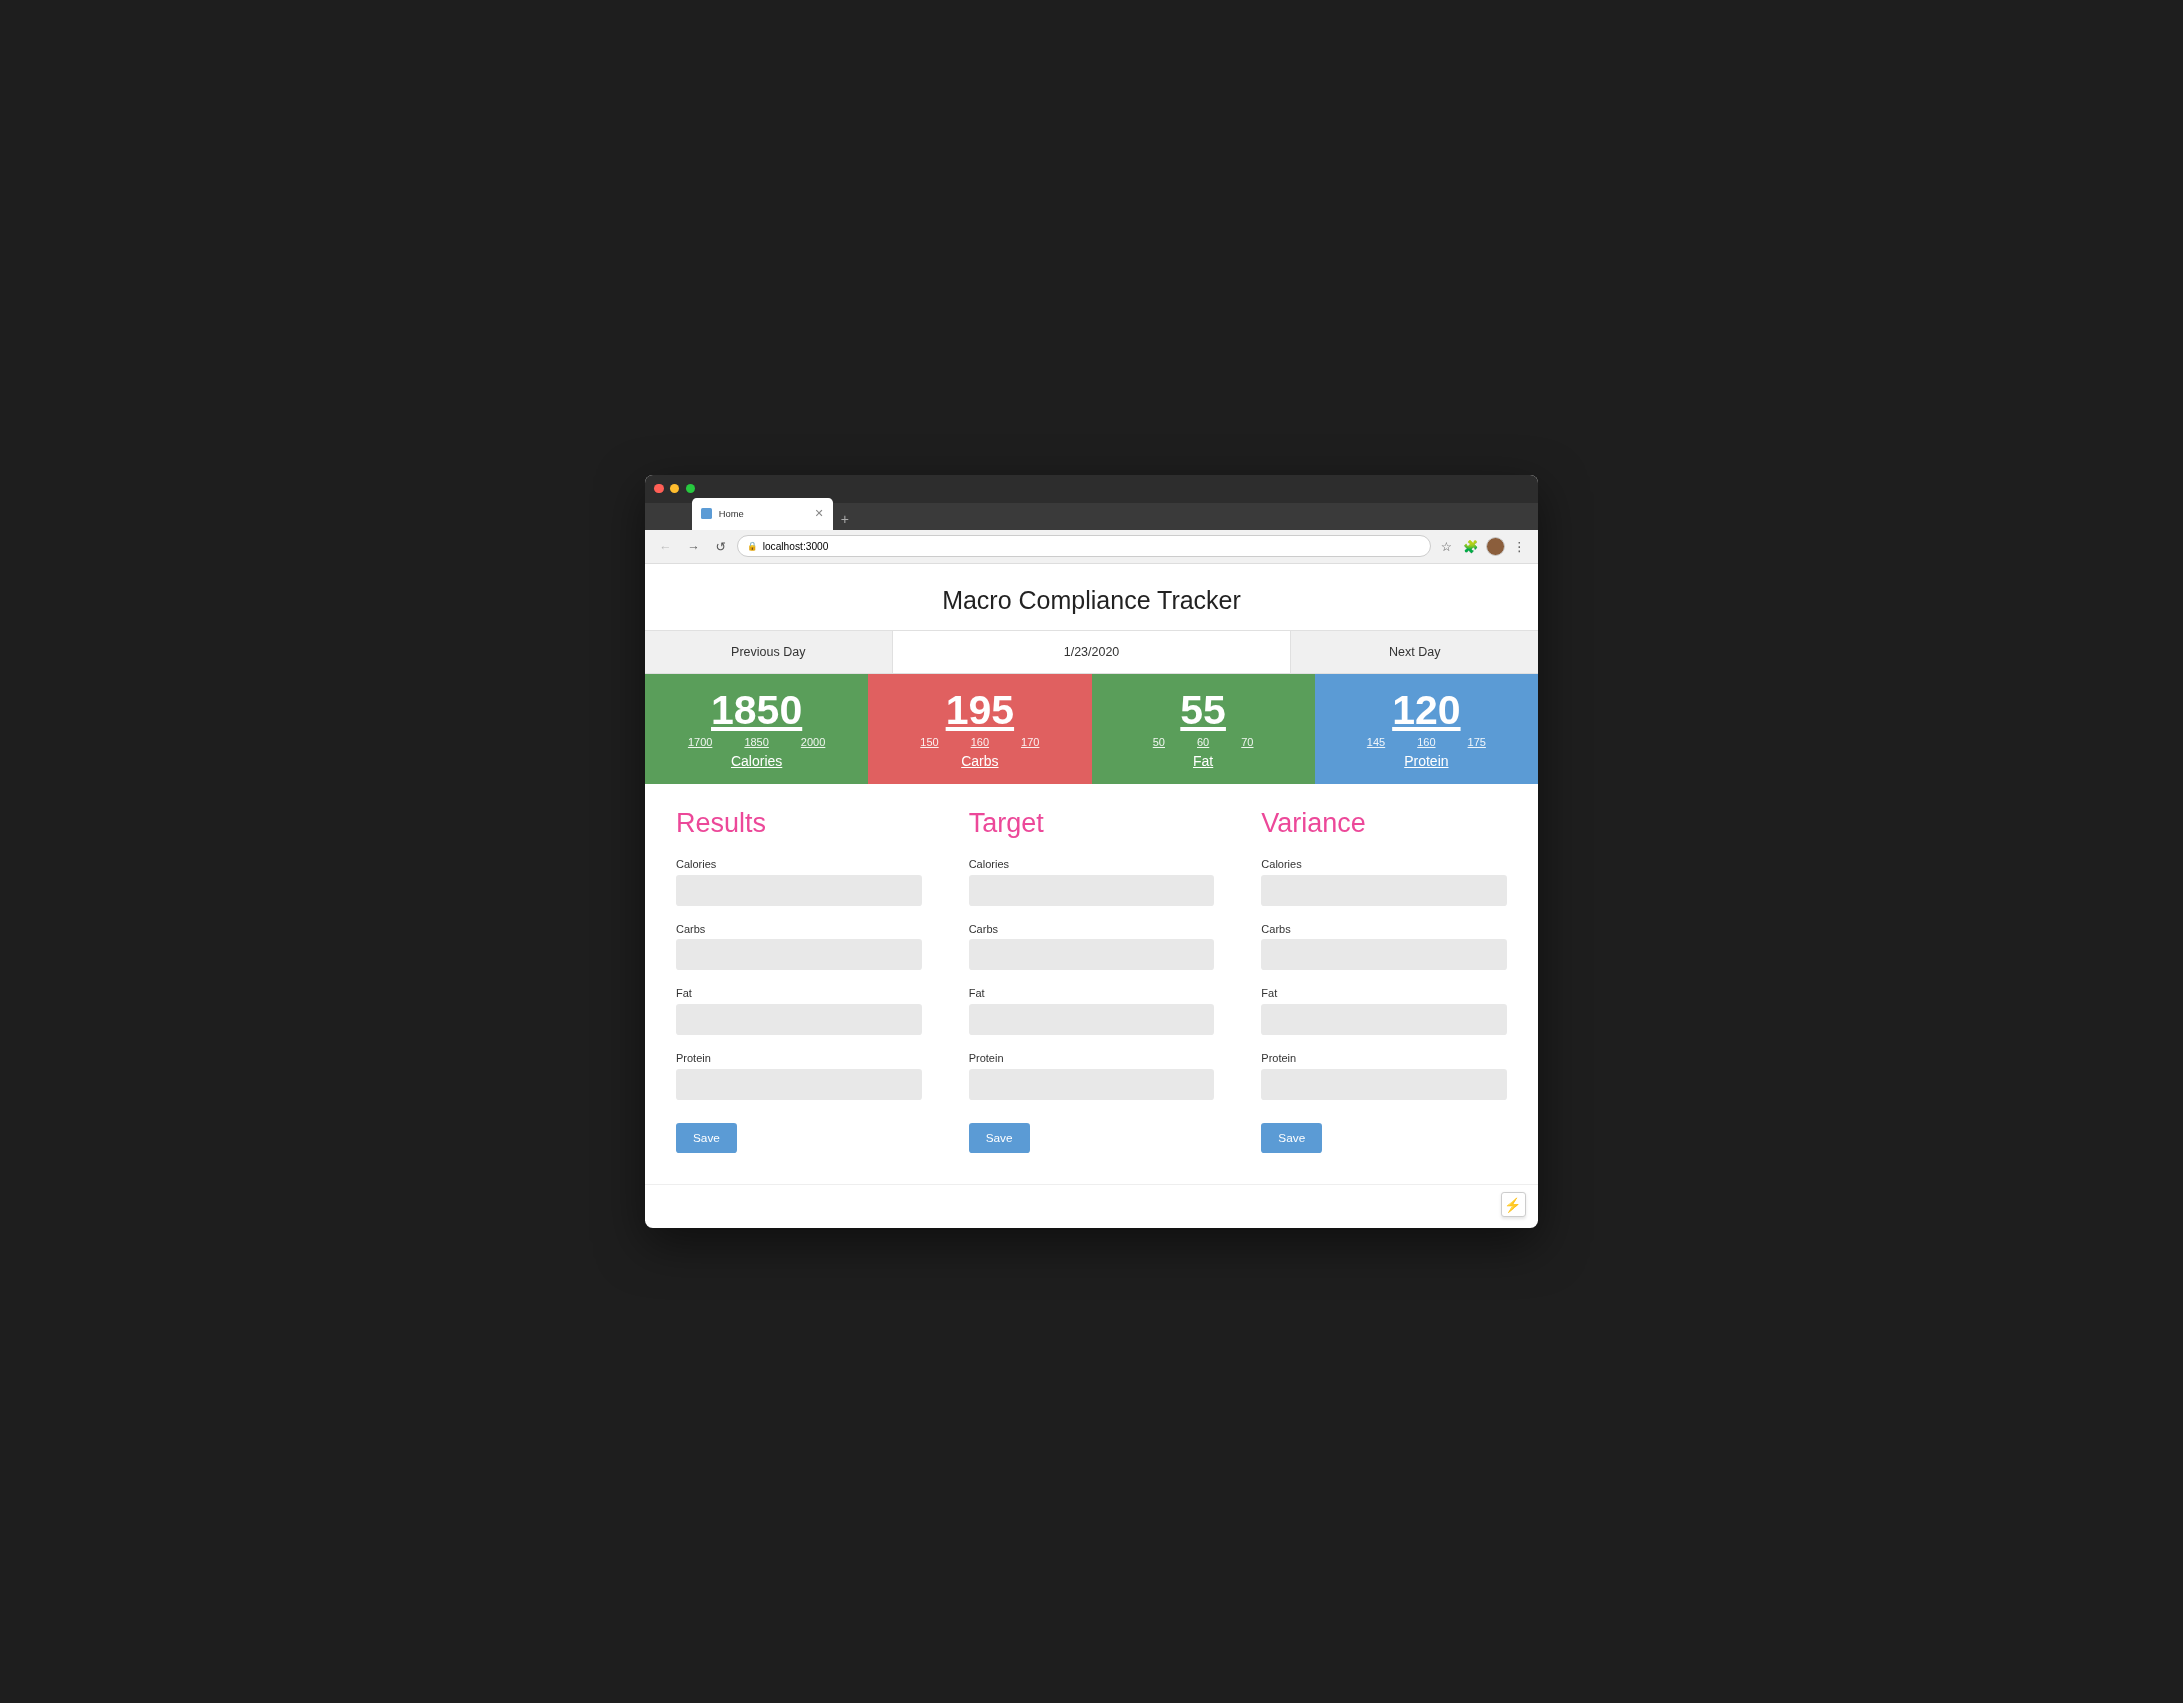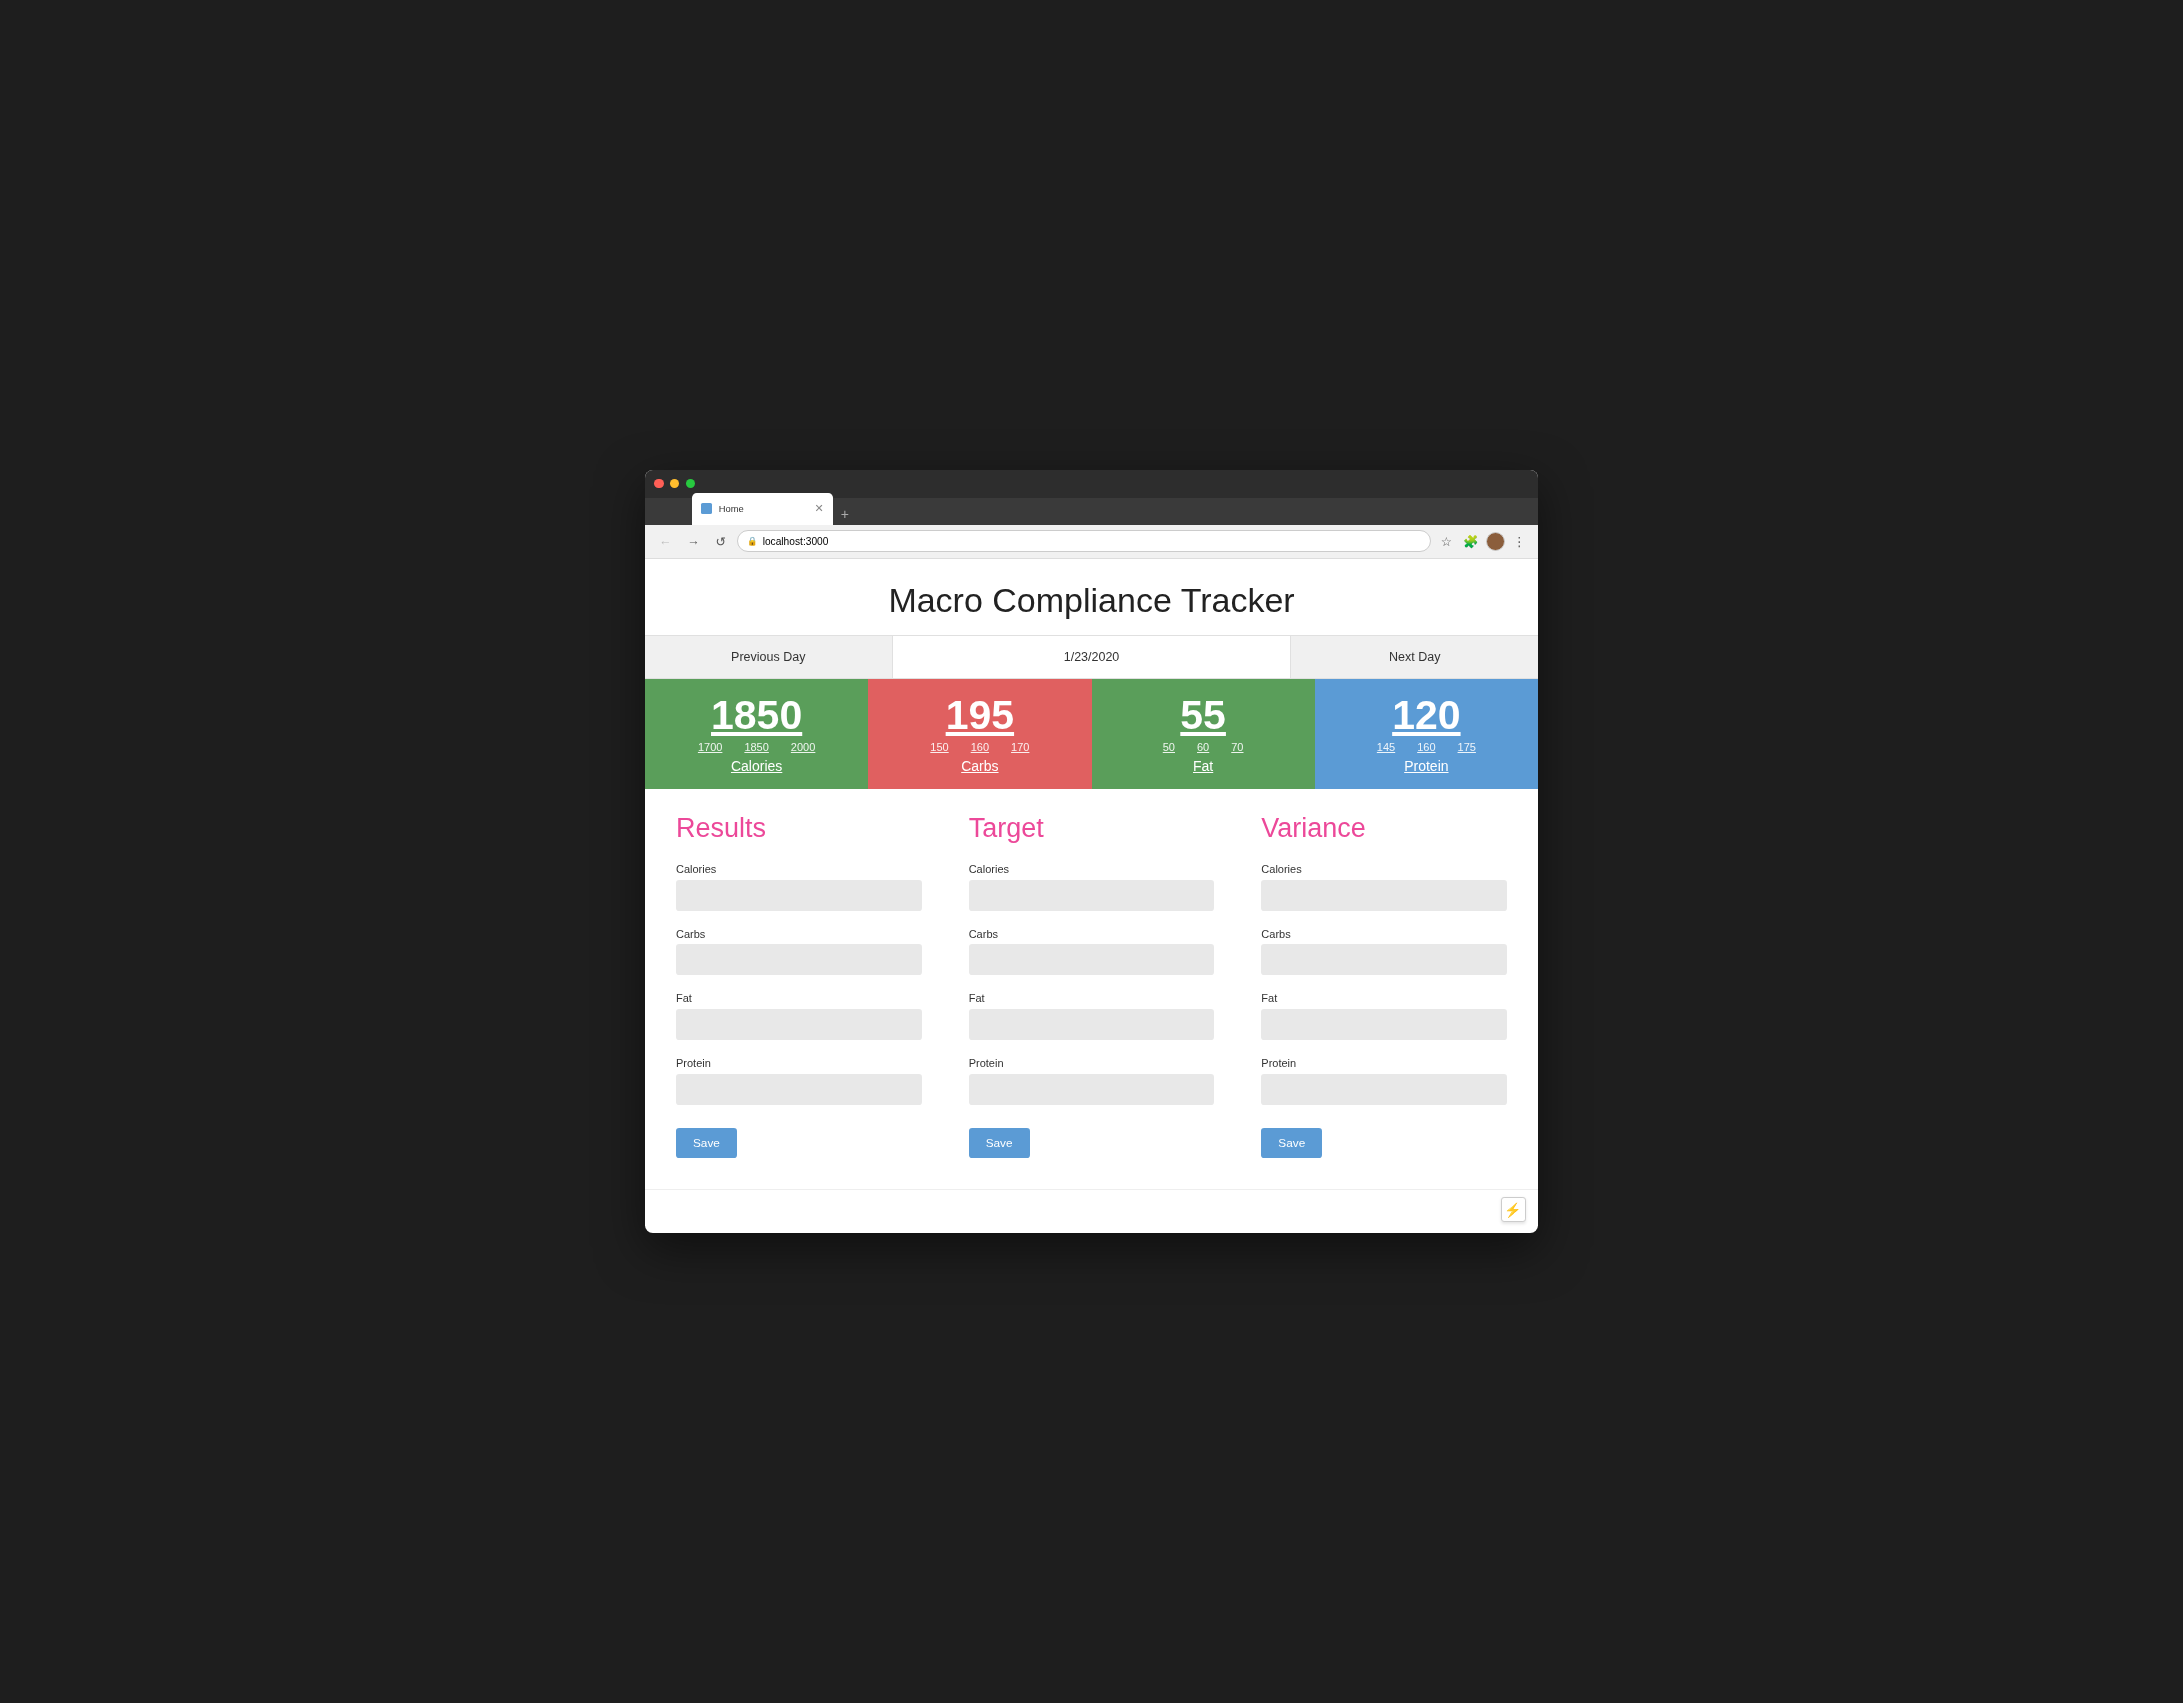--- a/index.html
+++ b/index.html
@@ -149,21 +149,21 @@
     }
 
     
     .page-content {
       background: white;
       padding: 0;
     }
 
     .page-title {
       text-align: center;
-      font-size: 34px;
+      font-size: 25px;
       font-weight: 400;
       padding: 22px 0 15.7px;
       color: #222;
     }
 
     
     .day-nav {
       display: flex;
       border-top: 0.8px solid #e0e0e0;
       border-bottom: 0.8px solid #e0e0e0;
@@ -214,21 +214,21 @@
 
     .macro-value {
       font-size: 41px;
       font-weight: 700;
       line-height: 1;
       margin-bottom: 4.7px;
     }
 
     .macro-range {
       display: flex;
-      gap: 22px;
+      gap: 32px;
       font-size: 11px;
       opacity: 0.9;
       margin-bottom: 4.7px;
     }
 
     .macro-label {
       font-size: 14px;
       font-weight: 300;
     }
 

